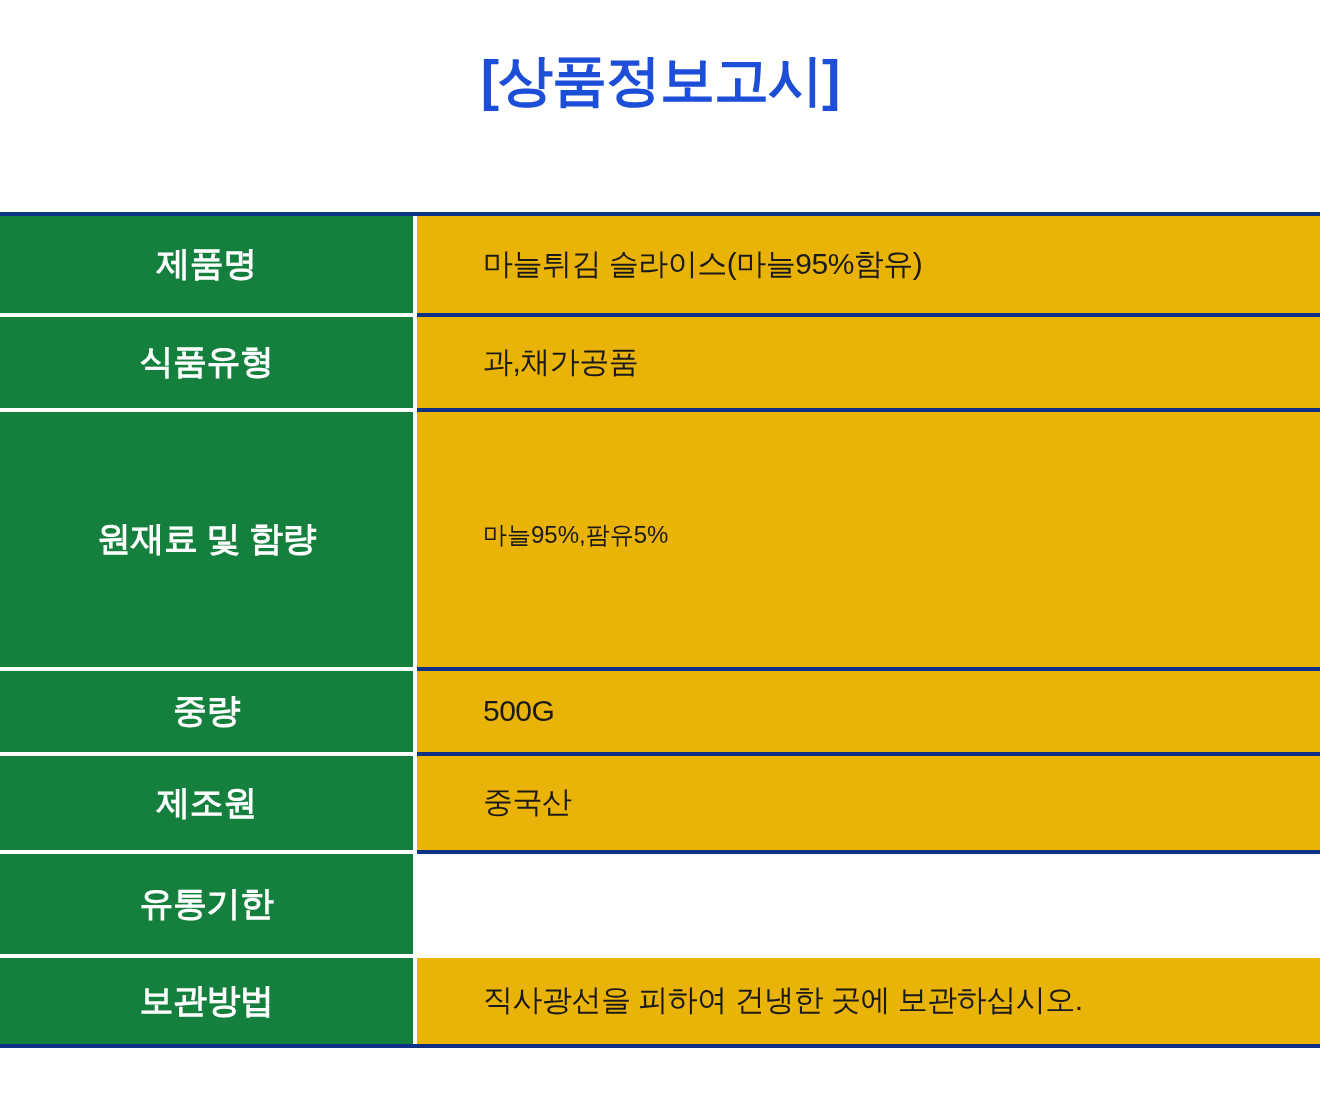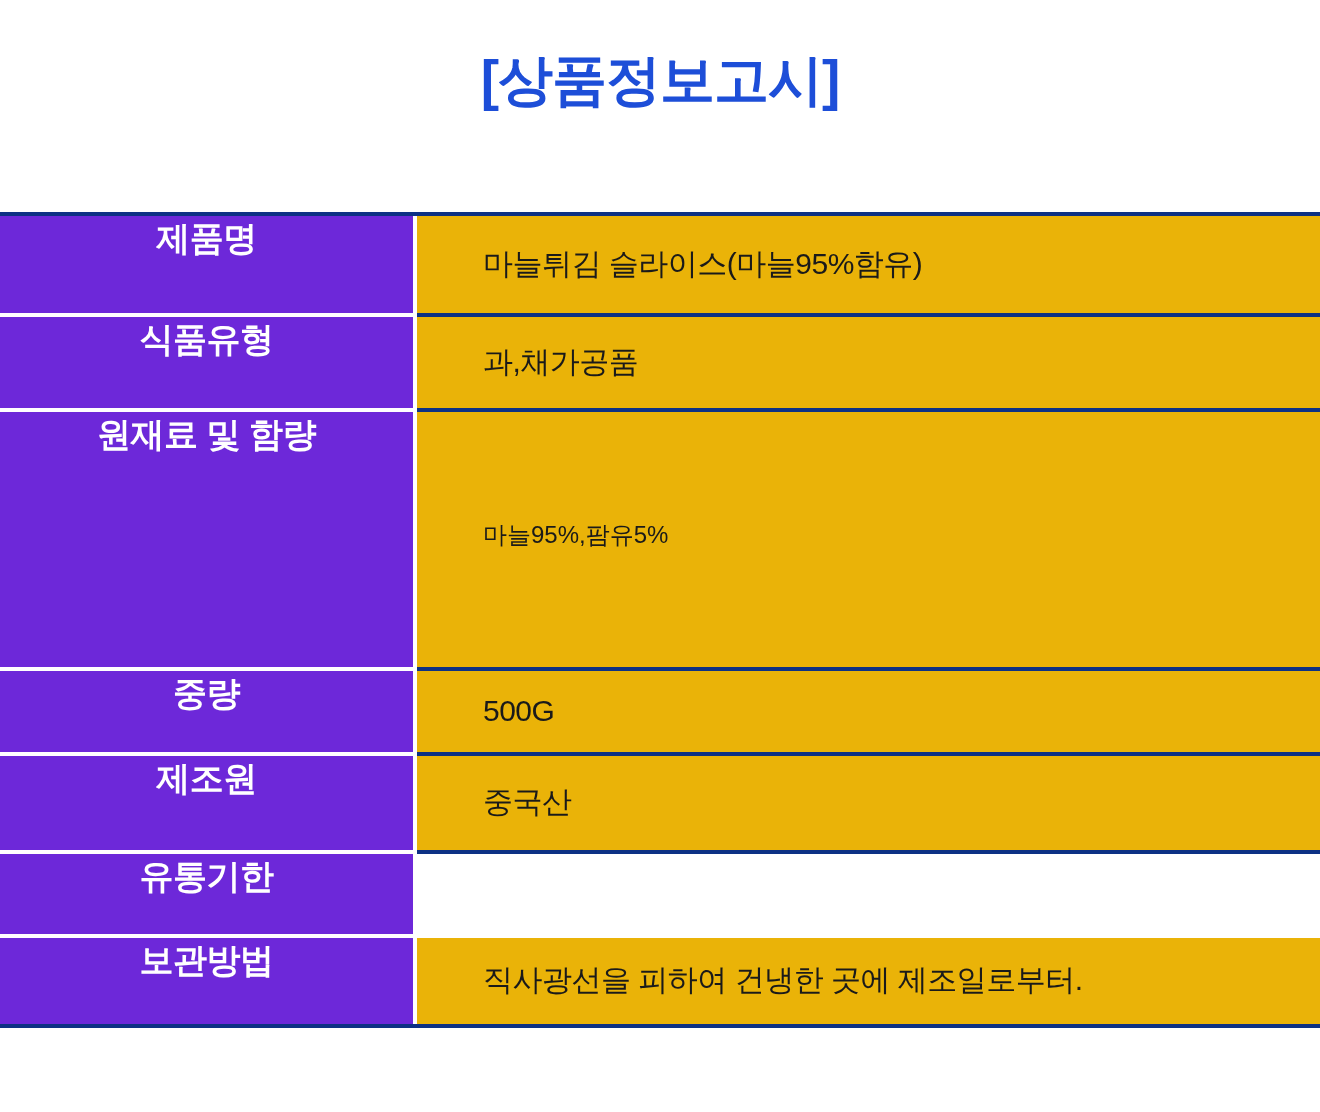--- a/index.html
+++ b/index.html
@@ -29,27 +29,27 @@
     width: 1320px;
     border-top: 4px solid #0d3184;
     border-bottom: 4px solid #0d3184;
   }
 
   .row { display: flex; width: 100%; }
 
   .cell-label {
     width: 413px;
     flex: 0 0 413px;
-    background: #6d28d9;
+    background: #15803d;
     color: #ffffff;
     font-weight: 700;
     font-size: 34px;
     letter-spacing: -0.5px;
     display: flex;
-    align-items: flex-start;
+    align-items: center;
     justify-content: center;
   }
 
   .cell-value {
     flex: 1 1 auto;
     margin-left: 4px;
     background: #eab308;
     color: #1a1a1a;
     font-size: 30px;
     letter-spacing: -0.5px;
@@ -61,21 +61,21 @@
   
   .row:not(:last-child) .cell-label { border-bottom: 4px solid #ffffff; }
   .row:not(:last-child) .cell-value { border-bottom: 4px solid #0d3184; }
 
   
   .row-0 { height: 101px; }
   .row-1 { height: 95px; }
   .row-2 { height: 259px; }
   .row-3 { height: 85px; }
   .row-4 { height: 98px; }
-  .row-5 { height: 84px; }
+  .row-5 { height: 104px; }
   .row-6 { height: 86px; }
 
   
   .row-2 .cell-value {
     align-items: flex-start;
     padding-top: 107px;
     font-size: 24px;
     letter-spacing: 0;
   }
 </style>
@@ -137,18 +137,18 @@
       <div class="cell-label">
         <span>유통기한</span>
       </div>
     </div>
 
     <div class="row row-6">
       <div class="cell-label">
         <span>보관방법</span>
       </div>
       <div class="cell-value">
-        <span>직사광선을 피하여 건냉한 곳에 제조일로부터.</span>
+        <span>직사광선을 피하여 건냉한 곳에 보관하십시오.</span>
       </div>
     </div>
 
   </div>
 </div>
 
 </body></html>

